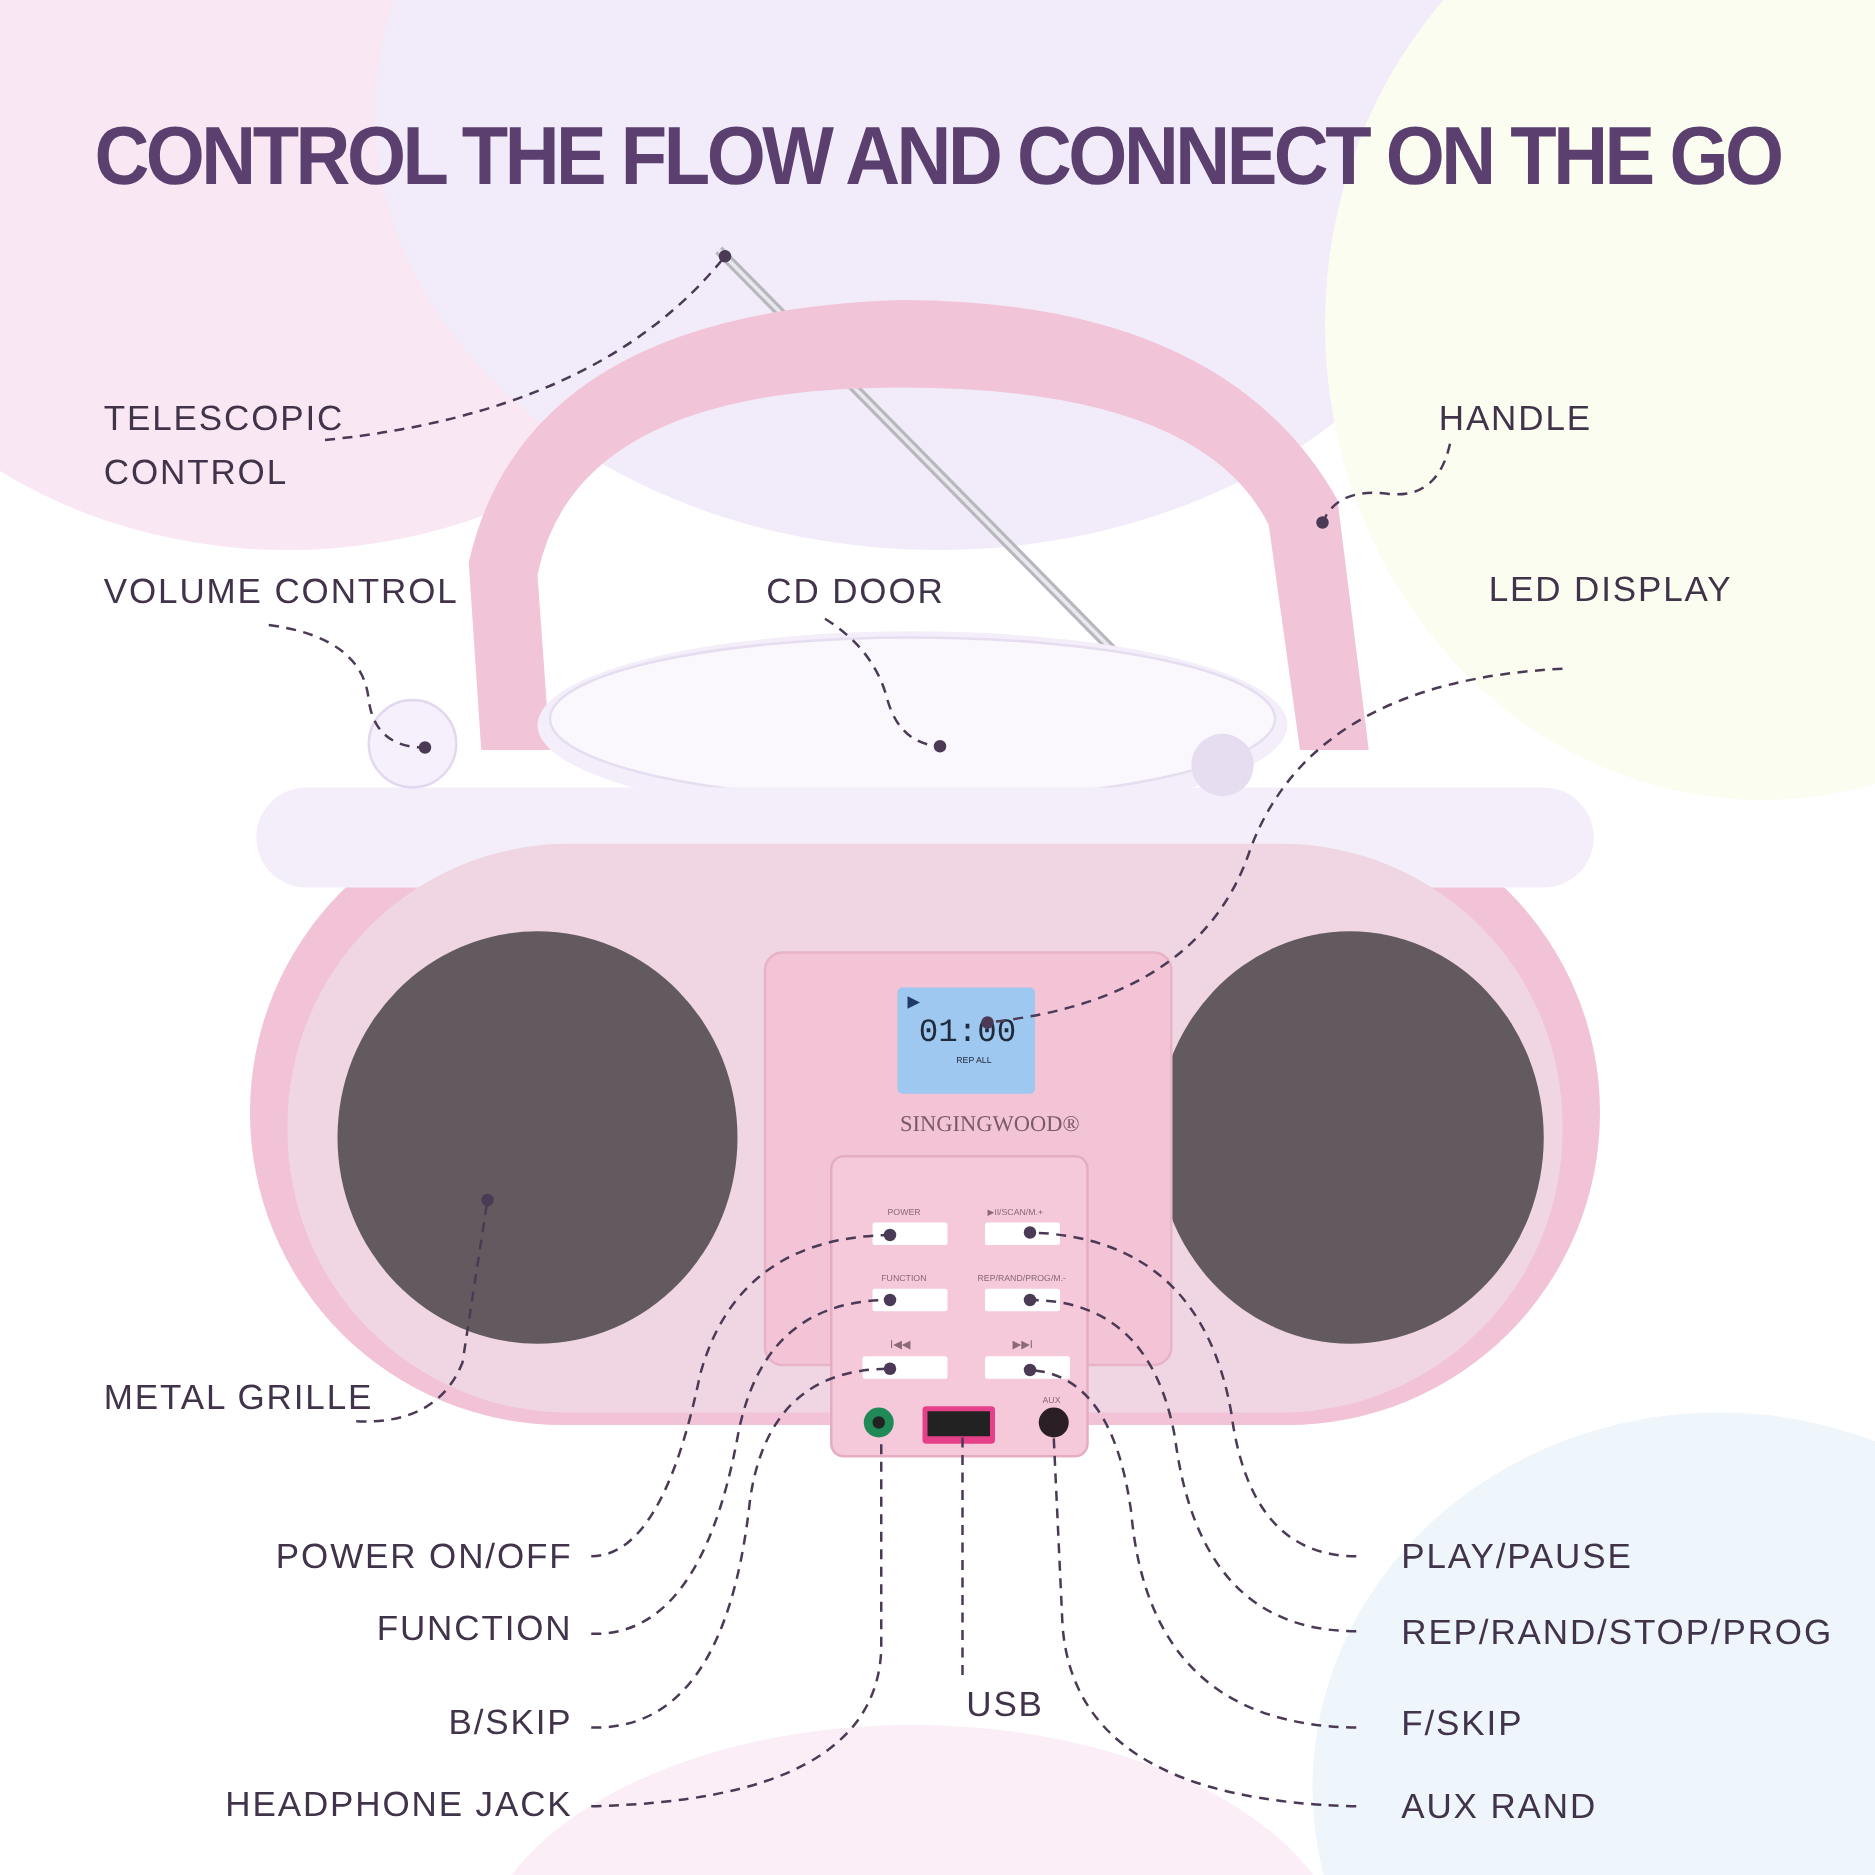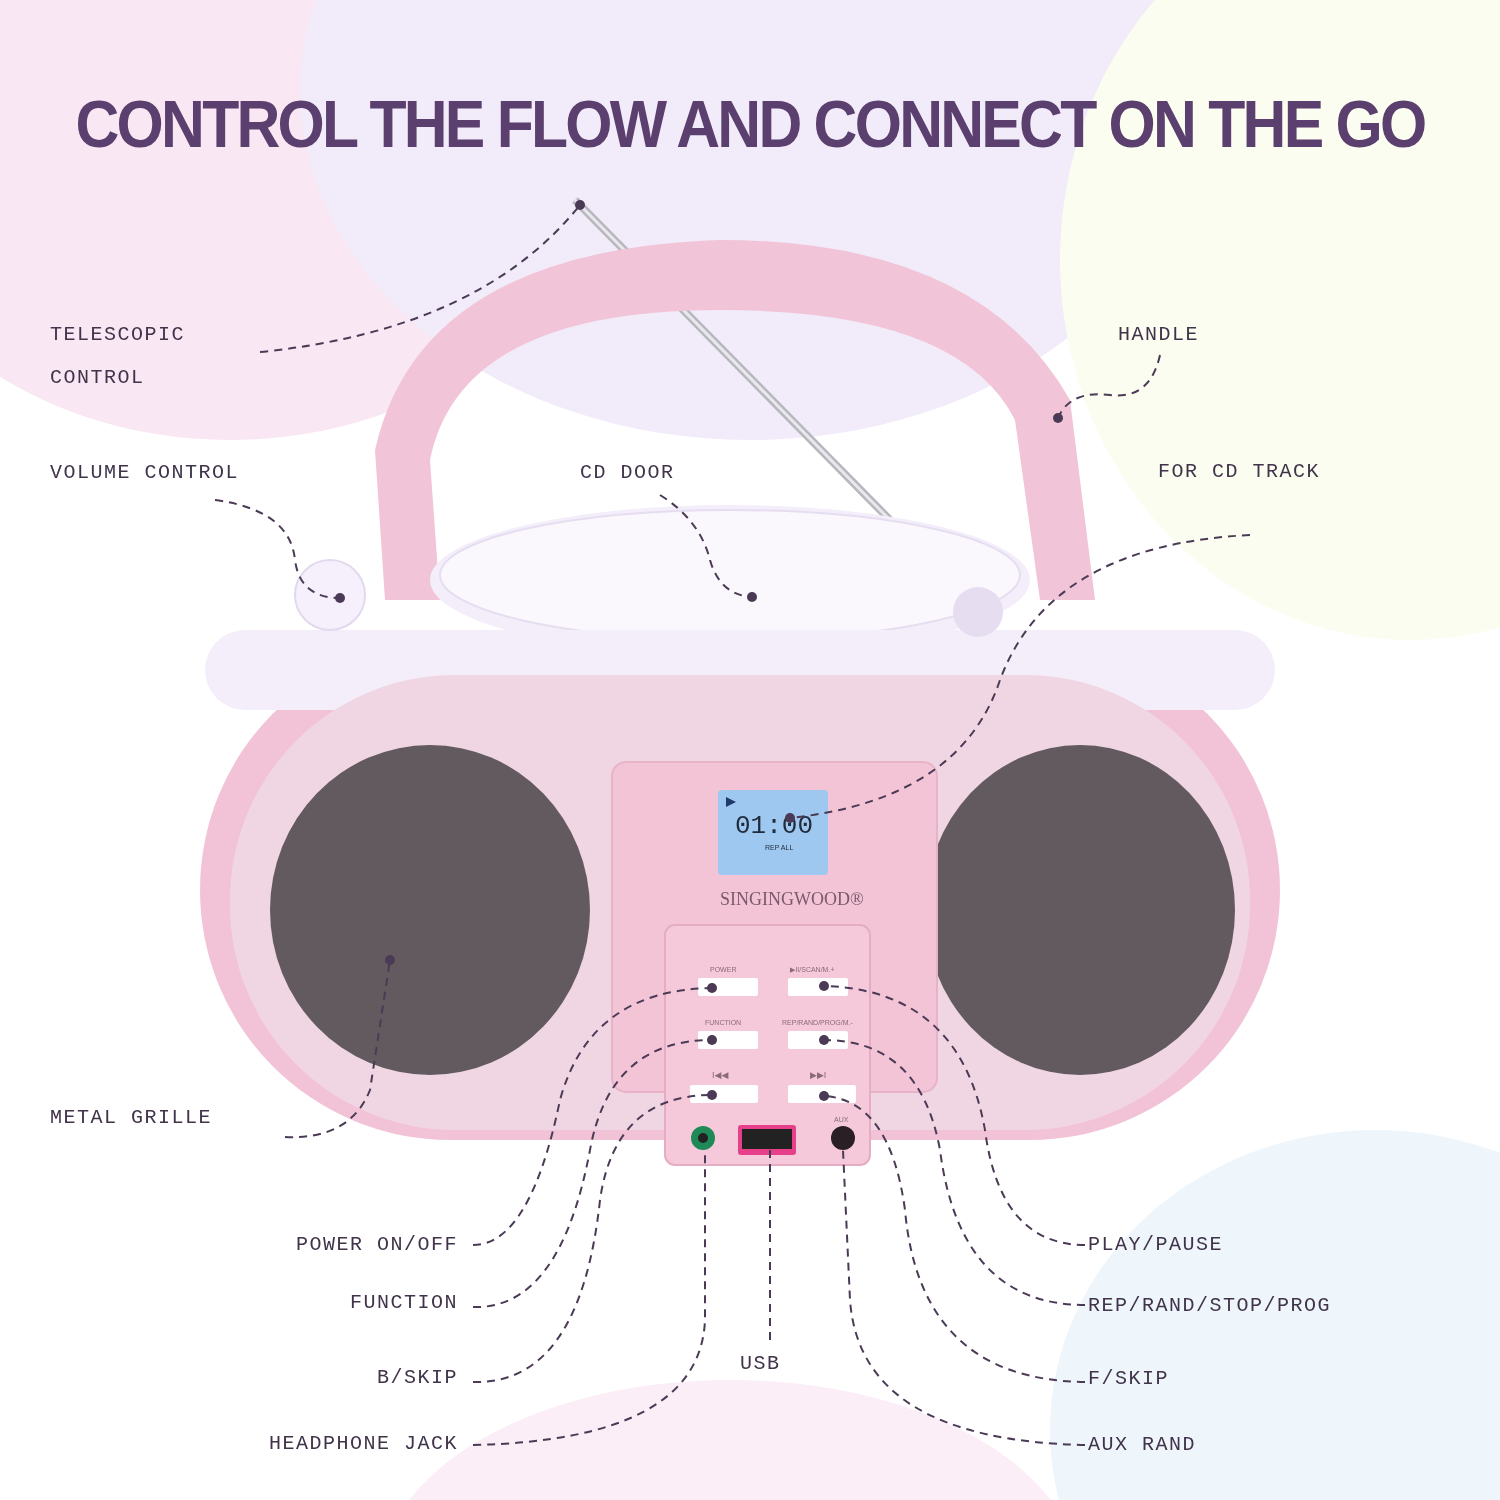--- a/index.html
+++ b/index.html
@@ -1,19 +1,19 @@
 <!DOCTYPE html>
 <html><head>
 <meta charset="utf-8">
 <style>
   html,body{margin:0;padding:0;}
   body{width:1500px;height:1500px;position:relative;overflow:hidden;background:#fff;font-family:"Liberation Sans",sans-serif;color:#3f3348;}
   .bg{position:absolute;border-radius:50%;}
   .title{position:absolute;left:0;top:86px;width:1500px;text-align:center;font-family:"Liberation Sans",sans-serif;font-weight:bold;font-size:66px;letter-spacing:-3px;color:#5b3f6e;transform:scaleX(0.92);}
-  .lbl{position:absolute;font-family:Liberation Mono, monospace;font-size:20px;letter-spacing:1.5px;color:#40334a;line-height:43px;white-space:nowrap;}
+  .lbl{position:absolute;font-family:Liberation Sans, sans-serif;font-size:28px;letter-spacing:1.5px;color:#40334a;line-height:43px;white-space:nowrap;margin-left:33px;}
   .right{text-align:center;}
   svg.lines{position:absolute;left:0;top:0;}
 </style>
 </head>
 <body>
 
 <div class="bg" style="left:-150px;top:-180px;width:760px;height:620px;background:#f9e7f3;"></div>
 <div class="bg" style="left:300px;top:-260px;width:900px;height:700px;background:#f1ebfa;"></div>
 <div class="bg" style="left:1060px;top:-120px;width:700px;height:760px;background:#fbfdf0;"></div>
 <div class="bg" style="left:1050px;top:1130px;width:650px;height:600px;background:#eef5fb;"></div>
@@ -103,21 +103,21 @@
 </svg>
 
 <div class="lbl" style="left:50px;top:313px;">
   <div>TELESCOPIC</div>
   <div>CONTROL</div>
 </div>
 <div class="lbl" style="left:50px;top:451px;">VOLUME CONTROL</div>
 <div class="lbl" style="left:580px;top:451px;">CD DOOR</div>
 <div class="lbl" style="left:1118px;top:313px;">HANDLE</div>
 <div class="lbl" style="left:1158px;top:450px;">
-  <div>FOR CD TRACK</div>
+  <div>LED DISPLAY</div>
 </div>
 <div class="lbl" style="left:50px;top:1096px;">METAL GRILLE</div>
 
 <div class="lbl right" style="right:1042px;top:1223px;">POWER ON/OFF</div>
 <div class="lbl right" style="right:1042px;top:1281px;">FUNCTION</div>
 <div class="lbl right" style="right:1042px;top:1356px;">B/SKIP</div>
 <div class="lbl right" style="right:1042px;top:1422px;">HEADPHONE JACK</div>
 <div class="lbl" style="left:740px;top:1342px;">USB</div>
 
 <div class="lbl" style="left:1088px;top:1223px;">PLAY/PAUSE</div>

